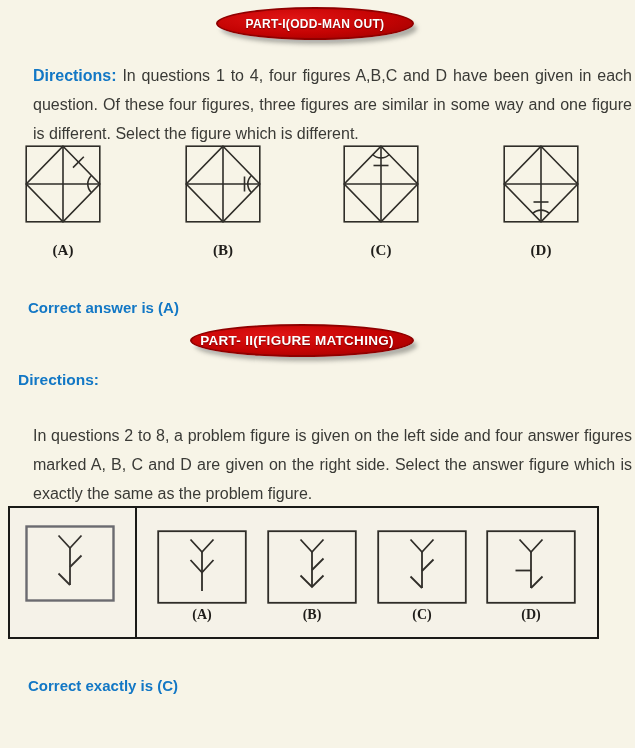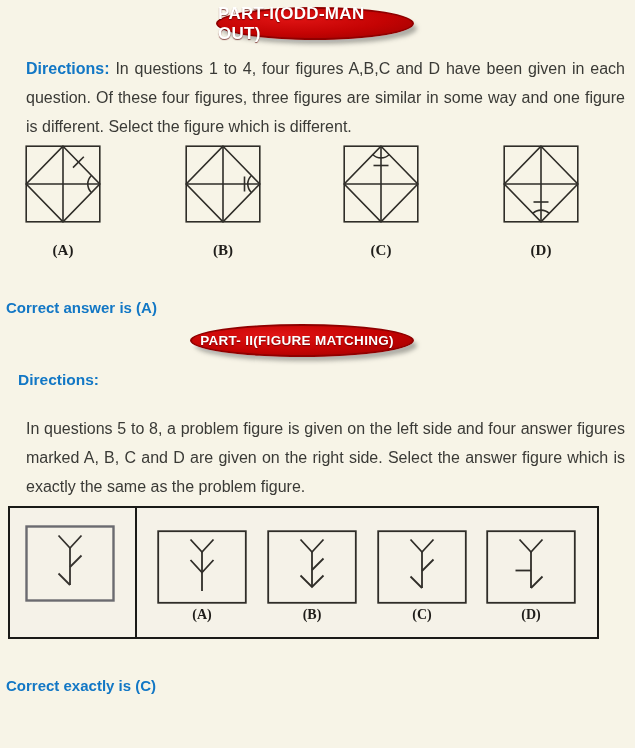--- a/index.html
+++ b/index.html
@@ -14,31 +14,31 @@
     position:absolute;
     border-radius:50%;
     background:radial-gradient(ellipse at 38% 32%, #e01414 0%, #c40303 55%, #9c0000 100%);
     border:2px solid #8f0000;
     box-shadow:4px 5px 4px -1px rgba(130,130,125,0.65), 0 2px 0 rgba(255,255,255,0.8);
     color:#ffffff;
     display:flex;align-items:center;justify-content:center;
     font-weight:bold;letter-spacing:0.3px;
     text-shadow:0 1px 1px rgba(90,0,0,0.7);
   }
-  .banner1{left:216px;top:7px;width:194px;height:29px;font-size:17px;}
+  .banner1{left:216px;top:7px;width:194px;height:29px;font-size:12px;}
   .banner2{left:190px;top:324px;width:224px;height:33px;font-size:13.5px;padding-right:10px;box-sizing:border-box;}
   
   .para{
-    position:absolute;left:18px;width:599px;margin:8px;
+    position:absolute;left:18px;width:599px;margin:15px;
     font-size:16px;line-height:29px;text-align:justify;
   }
   .blue{color:#1277c5;}
   .bold{font-weight:bold;}
   .answer-line{
-    position:absolute;left:6px;margin:0;
+    position:absolute;left:28px;margin:0;
     color:#1277c5;font-weight:bold;font-size:15px;
   }
   .dir2{
     position:absolute;left:18px;top:371px;margin:0;
     color:#1277c5;font-weight:bold;font-size:15.5px;
   }
   
   .fig1{
     position:absolute;top:145px;width:76px;
     display:flex;flex-direction:column;align-items:center;
@@ -127,21 +127,21 @@
 </div>
 
 <p class="answer-line" style="top:299px">Correct answer is (A)</p>
 
 <div class="banner banner2">
   <span>PART- II(FIGURE MATCHING)</span>
 </div>
 
 <p class="dir2">Directions:</p>
 
-<p class="para" style="top:406px">In questions 5 to 8, a problem figure is given on the left side and four answer figures marked A, B, C and D are given on the right side. Select the answer figure which is exactly the same as the problem figure.</p>
+<p class="para" style="top:406px">In questions 2 to 8, a problem figure is given on the left side and four answer figures marked A, B, C and D are given on the right side. Select the answer figure which is exactly the same as the problem figure.</p>
 
 <div class="match-container">
   <div class="divider"></div>
 
   <div class="problem-fig">
     <svg width="90" height="77" viewBox="0 0 90 77">
       <g fill="none" stroke="#35322e" stroke-width="1.8">
         <rect x="1.5" y="1.5" width="87" height="74" stroke="#6b6b70" stroke-width="2.4"></rect>
         <path d="M45,23 V60"></path>
         <path d="M33.5,10.5 L45,23 L56.5,10.5"></path>

